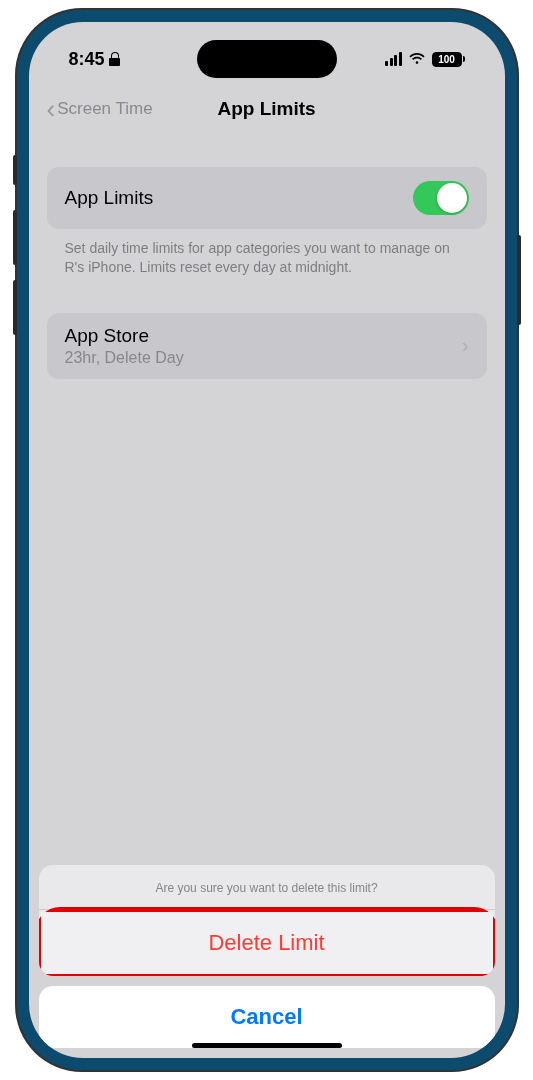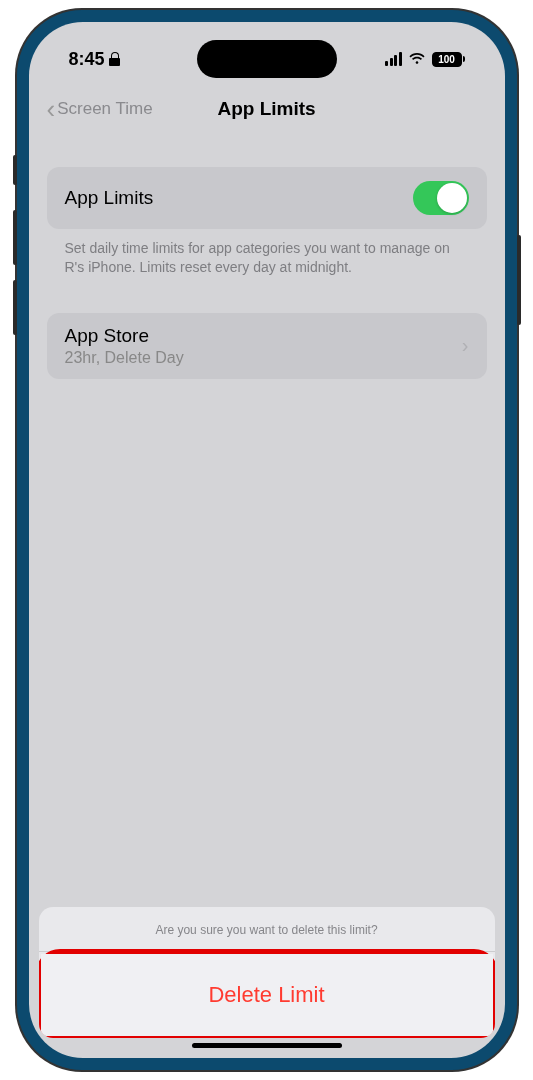--- a/index.html
+++ b/index.html
@@ -234,21 +234,21 @@
     .sheet-message {
       text-align: center;
       font-size: 12px;
       color: #86868a;
       padding: 16px 20px 14px;
       border-bottom: 0.5px solid rgba(0,0,0,0.12);
     }
     .sheet-action {
       text-align: center;
       font-size: 22px;
-      padding: 28px;
+      padding: 18px;
       color: #ff3b30;
       font-weight: 400;
       background: #f0f0f3;
     }
     .highlight-ring {
       border: 5px solid #e20000;
       border-radius: 24px;
       margin: -3px;
     }
     .cancel-button {
@@ -366,17 +366,18 @@
 
     </div>
 
     <div class="action-sheet">
       <div class="sheet-group">
         <div class="sheet-message">Are you sure you want to delete this limit?</div>
         <div class="highlight-ring">
           <div class="sheet-action">Delete Limit</div>
         </div>
       </div>
+      <div class="cancel-button">Cancel</div>
     </div>
 
     <div class="home-indicator"></div>
   </div>
 </div>
 
 </body></html>

